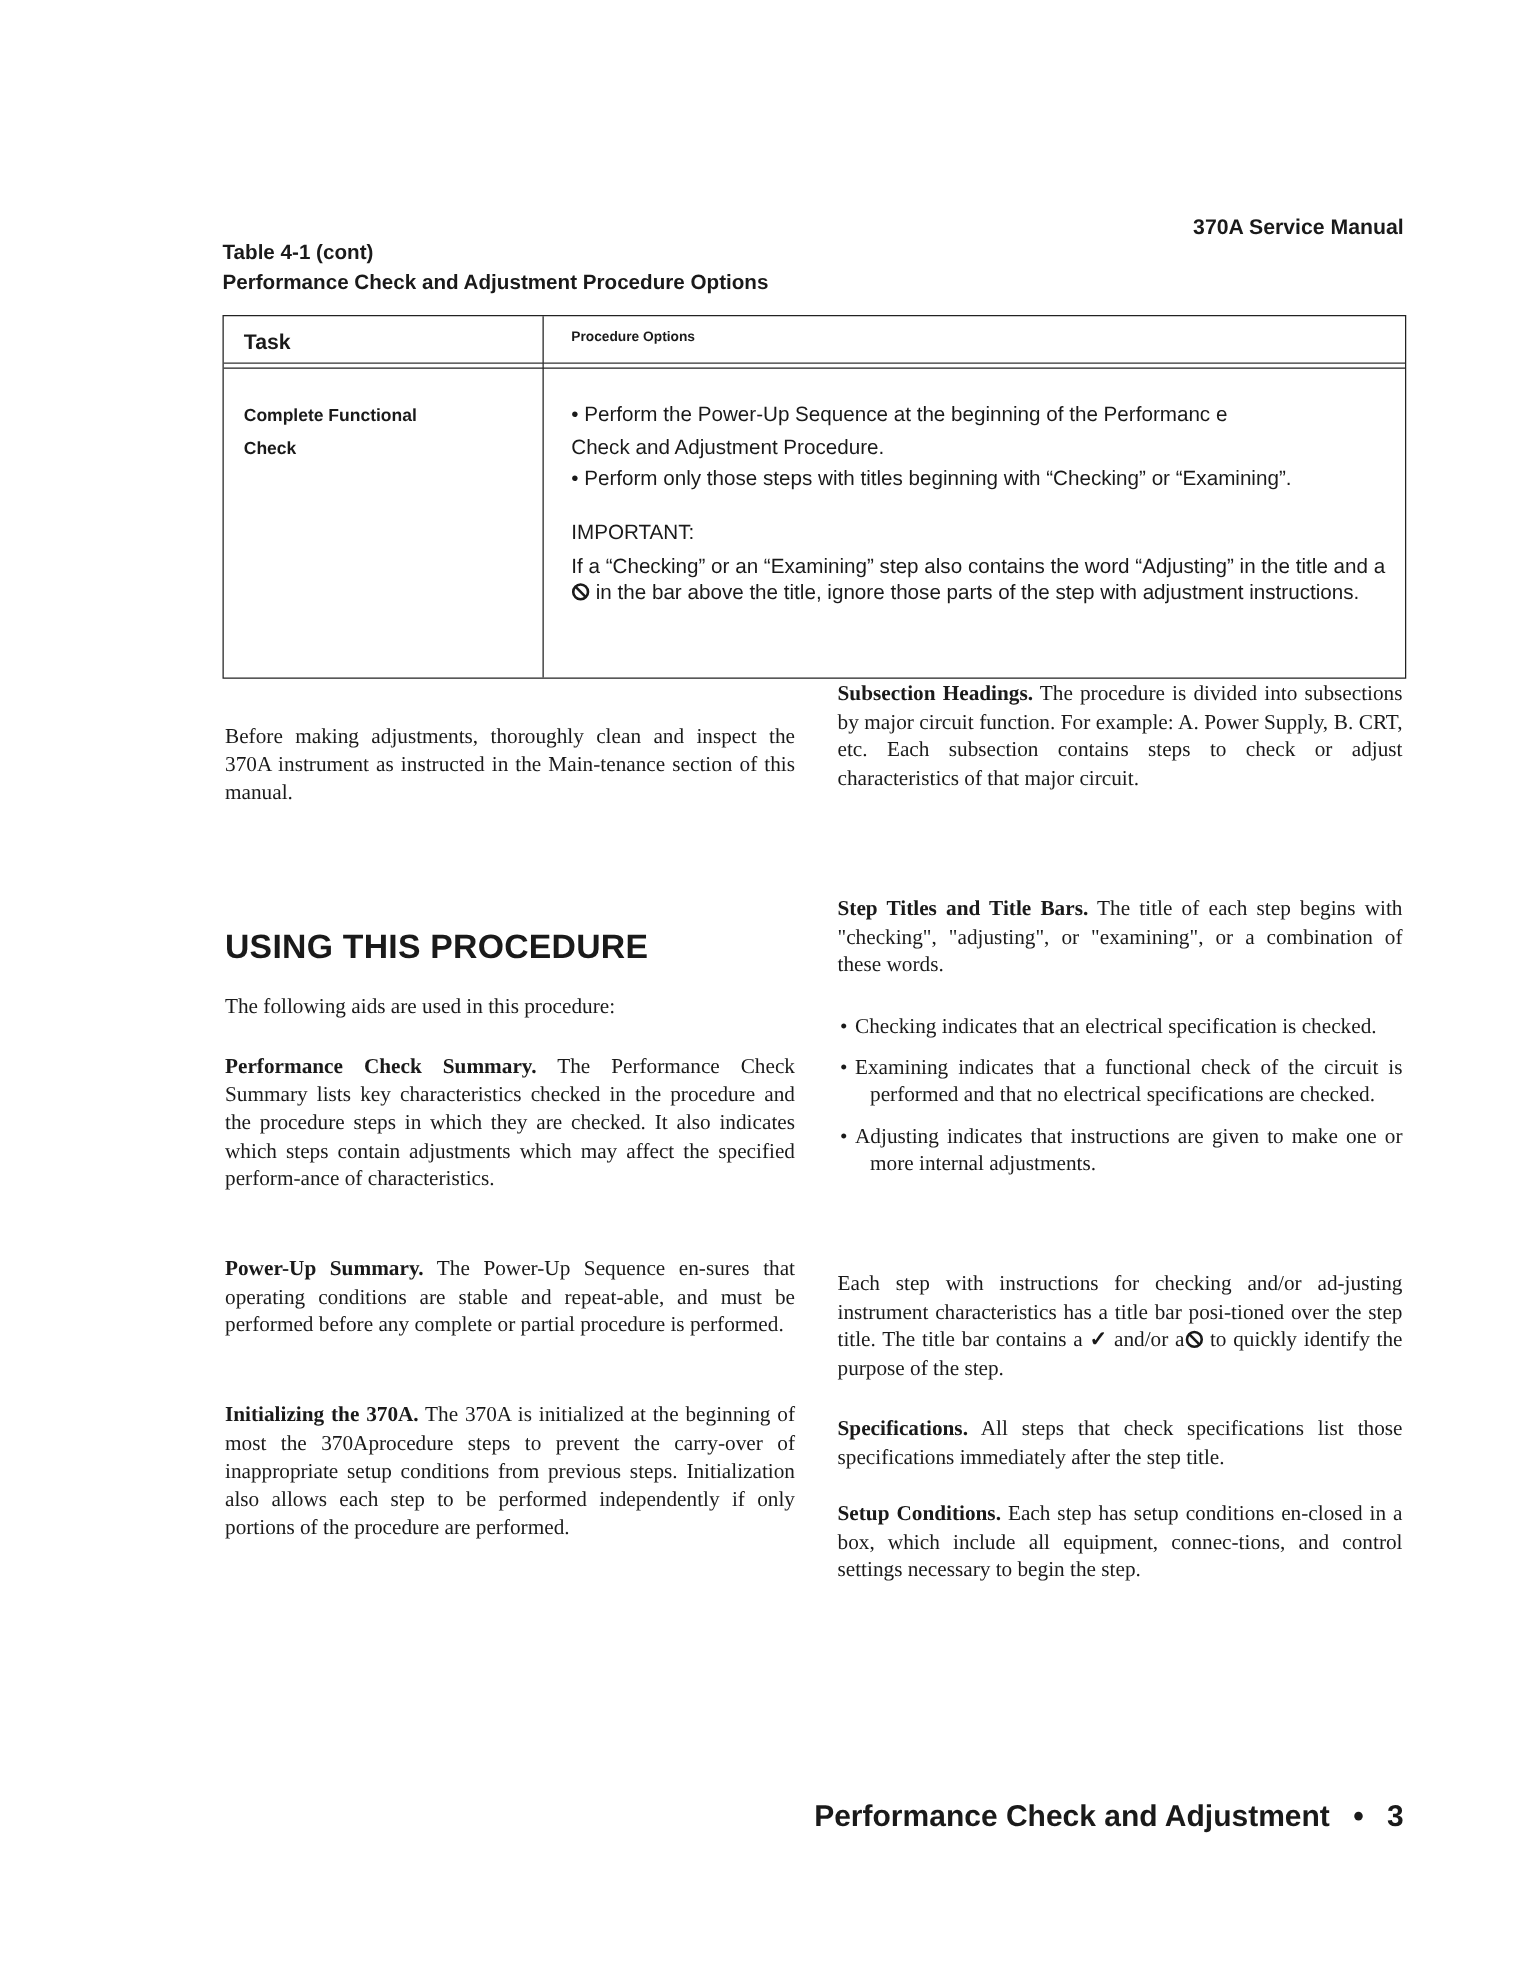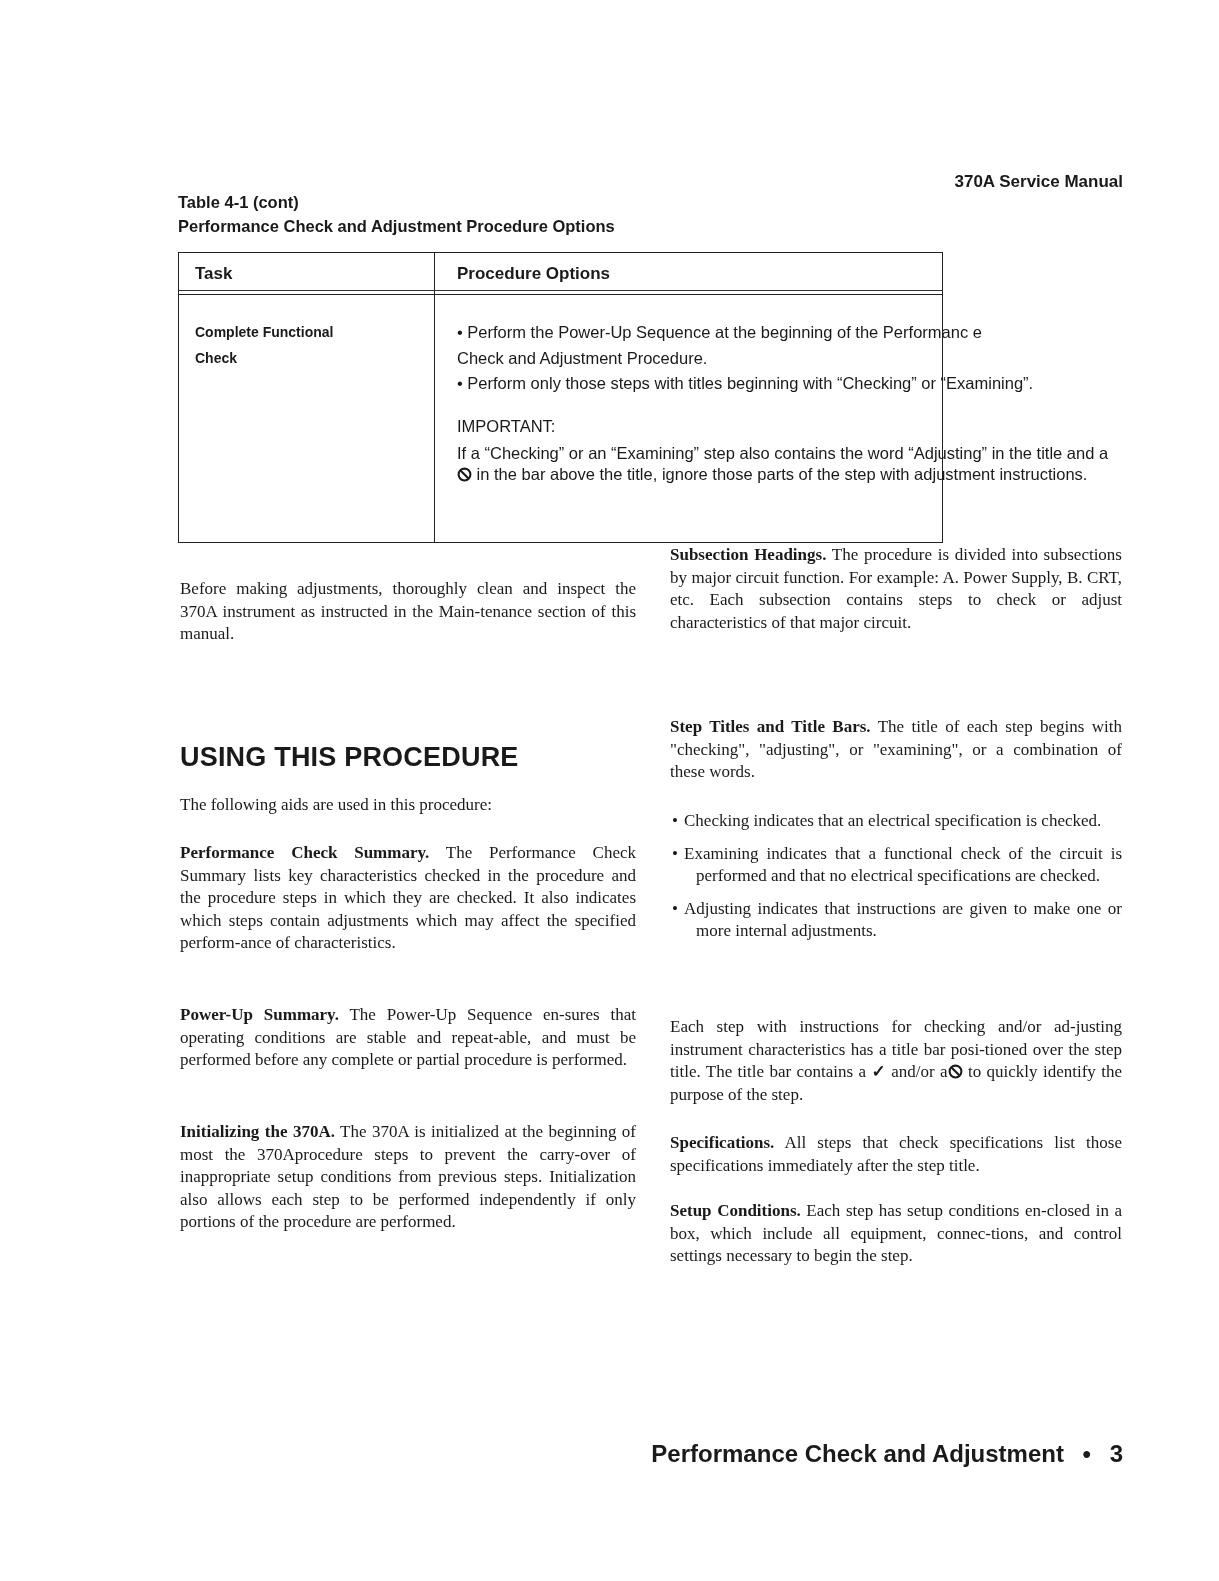--- a/index.html
+++ b/index.html
@@ -4,26 +4,26 @@
 <style>
   html, body { margin: 0; padding: 0; background: #ffffff; }
   body { width: 1219px; height: 1581px; position: relative; color: #1a1a1a; overflow: hidden; }
   .sans { font-family: "Liberation Sans", sans-serif; }
   .serif { font-family: "Liberation Serif", serif; }
   .abs { position: absolute; }
 
   .running-head { left: 0; right: 96px; top: 140px; text-align: right; font-size: 17px; font-weight: bold; margin-top: 32px; }
   .table-caption { left: 178px; top: 190px; font-size: 16.5px; font-weight: bold; line-height: 24px; }
 
-  .tbl { left: 178px; top: 252px; width: 765px; height: 291px; border: 1.5px solid #222; box-sizing: border-box; }
+  .tbl { left: 178px; top: 252px; width: 947px; height: 291px; border: 1.5px solid #222; box-sizing: border-box; }
   .tbl .col-div { position: absolute; left: 255px; top: 0; bottom: 0; border-left: 1.5px solid #222; }
   .tbl .hdr-line1 { position: absolute; left: 0; right: 0; top: 37px; border-top: 1.5px solid #333; }
   .tbl .hdr-line2 { position: absolute; left: 0; right: 0; top: 41px; border-top: 1.5px solid #222; }
   .tbl .h-task { position: absolute; left: 16px; top: 11px; font-size: 17px; font-weight: bold; }
-  .tbl .h-proc { position: absolute; left: 278px; top: 11px; font-size: 17px; font-weight: bold; }
+  .tbl .h-proc { position: absolute; left: 278px; top: 11px; font-size: 11px; font-weight: bold; }
   .tbl .task-cell { position: absolute; left: 16px; top: 66px; font-size: 14px; font-weight: bold; line-height: 26px; width: 220px; }
   .tbl .proc-cell { position: absolute; left: 278px; top: 66px; width: 664px; font-size: 16.5px; line-height: 21px; }
   .proc-cell p { margin: 0; }
   .proc-cell .b1 { line-height: 26px; }
   .proc-cell .b2 { margin-top: 2px; }
   .proc-cell .imp-label { margin-top: 22px; font-size: 16.5px; }
   .proc-cell .imp-text { margin-top: 6px; }
 
   .col { font-size: 17px; line-height: 22.5px; text-align: justify; }
   .col p { margin: 0; }

